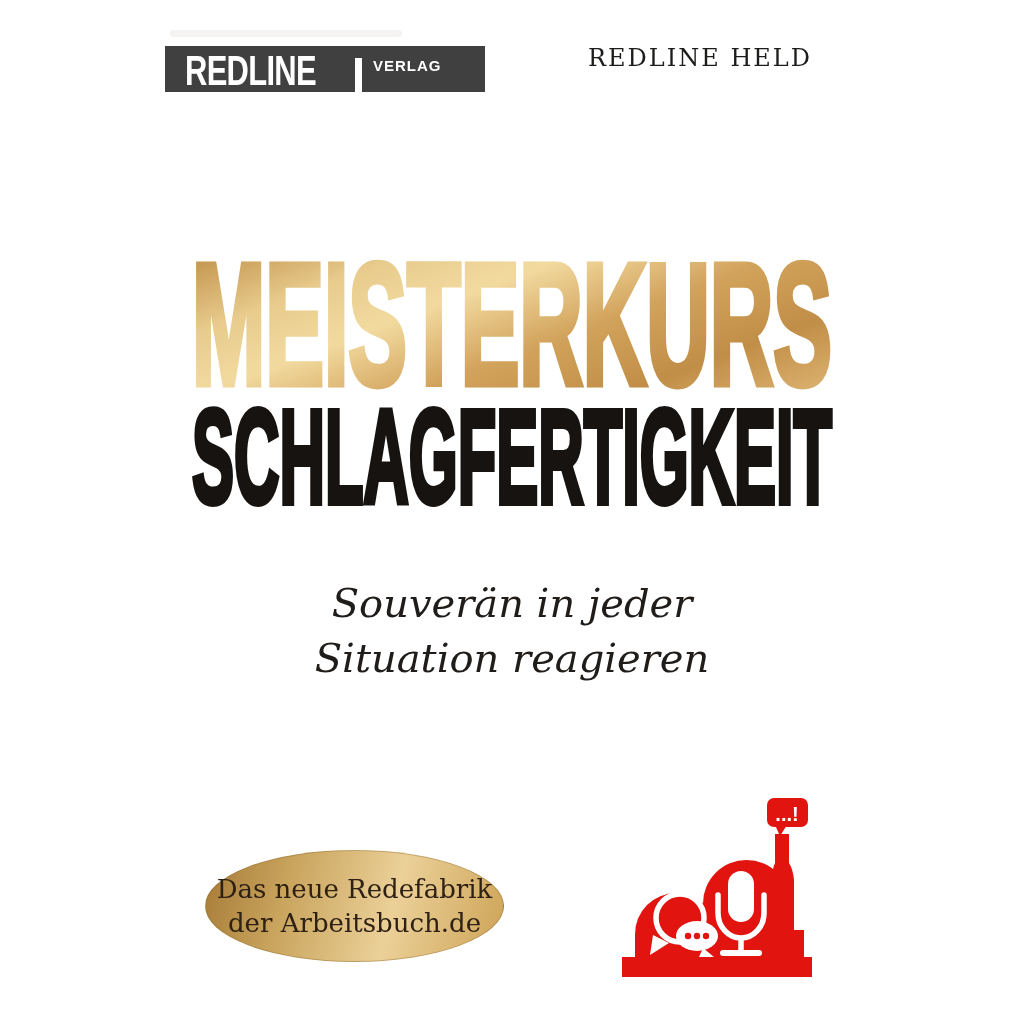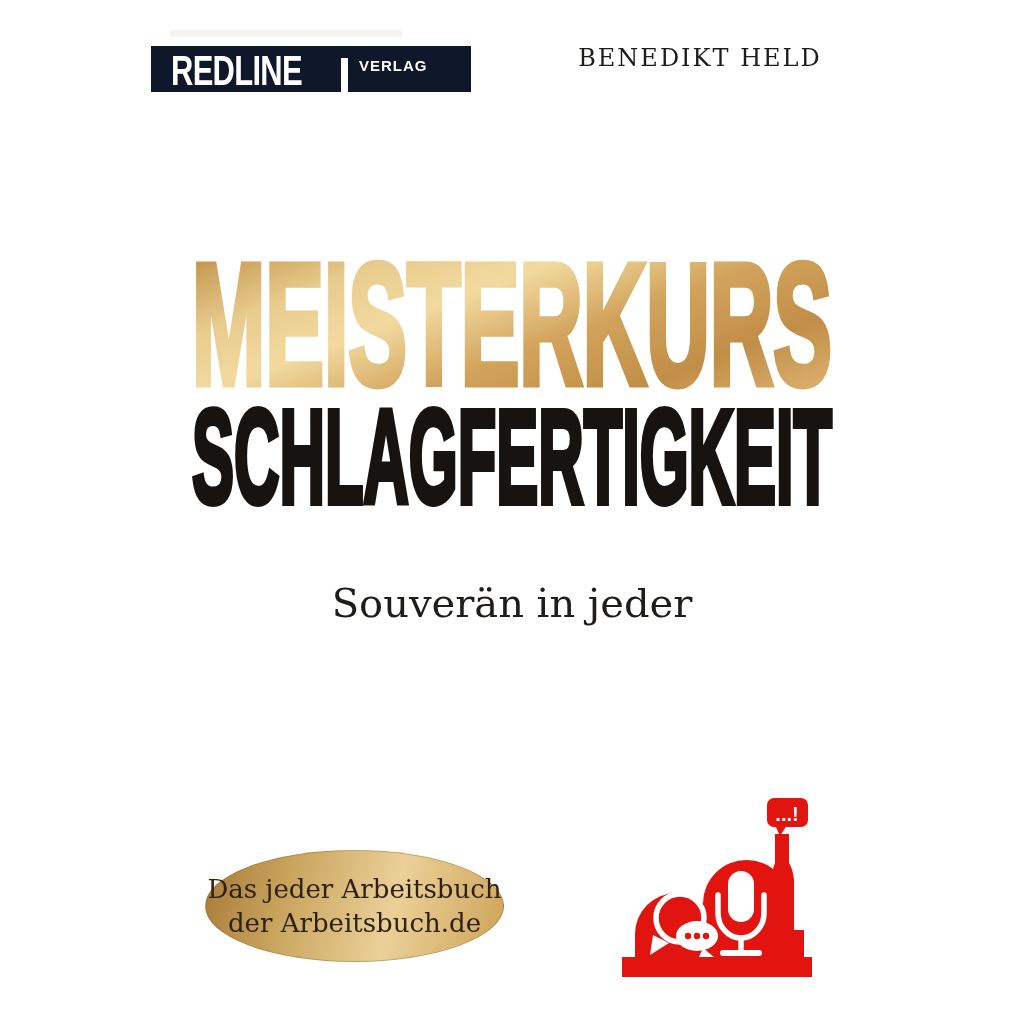--- a/index.html
+++ b/index.html
@@ -2,35 +2,35 @@
 <html><head>
 <meta charset="utf-8">
 <style>
   html,body{margin:0;padding:0;}
   body{width:1024px;height:1024px;position:relative;background:#ffffff;overflow:hidden;
        font-family:"Liberation Sans",sans-serif;}
   .abs{position:absolute;}
 
   
   .scan-artifact{left:170px;top:30px;width:232px;height:7px;background:#eceae7;opacity:.55;border-radius:3px;}
-  .publisher-box{left:151px;top:46px;width:320px;height:46px;background:#0f172a;}
+  .publisher-box{left:165px;top:46px;width:320px;height:46px;background:#404040;}
   .publisher-name{left:20px;top:4px;font-size:43px;font-weight:bold;color:#ffffff;
                   letter-spacing:-1px;transform:scaleX(.72);transform-origin:left top;white-space:nowrap;line-height:40px;}
   .publisher-divider{left:190px;top:12px;width:7px;height:46px;background:#ffffff;}
   .publisher-type{left:208px;top:11px;font-size:15px;font-weight:bold;color:#ffffff;letter-spacing:1px;white-space:nowrap;}
   .author{left:490px;top:44px;width:420px;text-align:center;
           font-family:"DejaVu Serif",serif;font-size:24px;letter-spacing:2px;color:#1c1c1a;white-space:nowrap;}
 
   
   .title-svg{left:0;top:240px;}
   .title2-svg{left:0;top:390px;}
 
   
   .subtitle{left:0;top:576px;width:1024px;text-align:center;
-            font-family:"DejaVu Serif",serif;font-size:40px;line-height:55px;color:#1f1c1a;}
+            font-family:"DejaVu Serif",serif;font-size:40px;line-height:55px;color:#1f1c1a;font-style:italic;}
 
   
   .badge{left:205px;top:850px;width:297px;height:110px;border-radius:50%;
          background:linear-gradient(105deg,#a67a36 0%,#c9a55e 28%,#ebd098 62%,#cda356 100%);
          border:1px solid rgba(130,95,40,.35);
          display:flex;flex-direction:column;justify-content:center;align-items:center;}
   .badge-line{font-family:"DejaVu Serif",serif;font-size:26px;line-height:34px;color:#2e2114;white-space:nowrap;}
 
   
   .brand-icon{left:617px;top:785px;}
@@ -39,21 +39,21 @@
 <body>
 
 <div class="abs scan-artifact"></div>
 
 <div class="abs publisher-box">
   <div class="abs publisher-name">REDLINE</div>
   <div class="abs publisher-divider"></div>
   <div class="abs publisher-type">VERLAG</div>
 </div>
 
-<div class="abs author">BENEDIKT HELD</div>
+<div class="abs author">REDLINE HELD</div>
 
 <svg class="abs title-svg" width="1024" height="160" viewBox="0 0 1024 160">
   <defs>
     <linearGradient id="gold-grad" x1="0%" y1="10%" x2="100%" y2="90%">
       <stop offset="0%" stop-color="#bd8c43"></stop>
       <stop offset="22%" stop-color="#e8cb8d"></stop>
       <stop offset="38%" stop-color="#f2da9f"></stop>
       <stop offset="58%" stop-color="#d2a35c"></stop>
       <stop offset="78%" stop-color="#c18e47"></stop>
       <stop offset="100%" stop-color="#e0b876"></stop>
@@ -61,24 +61,25 @@
   </defs>
   <text x="512" y="144" text-anchor="middle" textLength="640" lengthAdjust="spacingAndGlyphs" font-family="Liberation Sans, sans-serif" font-weight="bold" font-size="172" fill="url(#gold-grad)" stroke="url(#gold-grad)" stroke-width="7" paint-order="stroke">MEISTERKURS</text>
 </svg>
 
 <svg class="abs title2-svg" width="1024" height="130" viewBox="0 0 1024 130">
   <text x="512" y="113" text-anchor="middle" textLength="640" lengthAdjust="spacingAndGlyphs" font-family="Liberation Sans, sans-serif" font-weight="bold" font-size="133" fill="#161310" stroke="#161310" stroke-width="6" paint-order="stroke">SCHLAGFERTIGKEIT</text>
 </svg>
 
 <div class="abs subtitle">
   <div>Souverän in jeder</div>
+  <div>Situation reagieren</div>
 </div>
 
 <div class="abs badge">
-  <div class="badge-line">Das jeder Arbeitsbuch</div>
+  <div class="badge-line">Das neue Redefabrik</div>
   <div class="badge-line">der Arbeitsbuch.de</div>
 </div>
 
 <svg class="abs brand-icon" width="200" height="195" viewBox="0 0 200 195">
   <g fill="#e1140f">
 
     <rect x="5" y="172" width="190" height="20"></rect>
 
     <path d="M18,172 L18,149 A41,41 0 0 1 100,149 L100,172 Z"></path>
 

